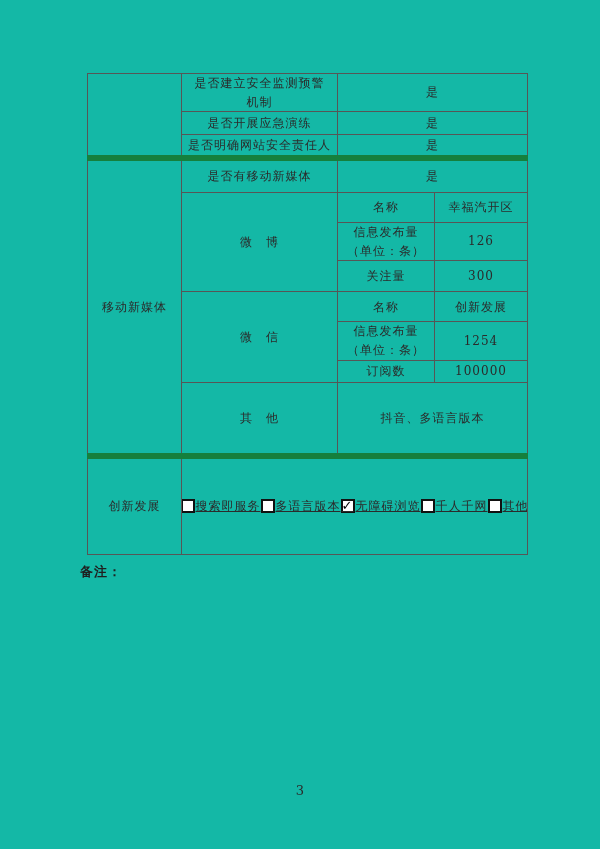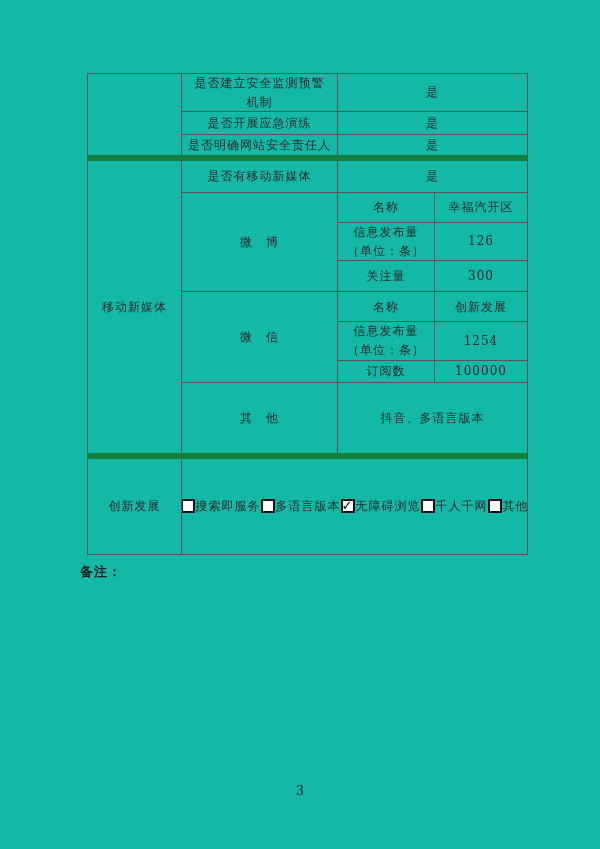--- a/index.html
+++ b/index.html
@@ -41,20 +41,21 @@
   }
   tr.section-start > td {
     border-top: 6px solid #15803d;
   }
   .cb-row {
     display: flex;
     justify-content: center;
     align-items: flex-end;
     flex-wrap: nowrap;
     white-space: nowrap;
+    text-decoration: underline;
   }
   .cb-item {
     display: flex;
     align-items: center;
   }
   .cb-box {
     width: 10px;
     height: 10px;
     border: 2px solid #111111;
     margin-right: 1px;

